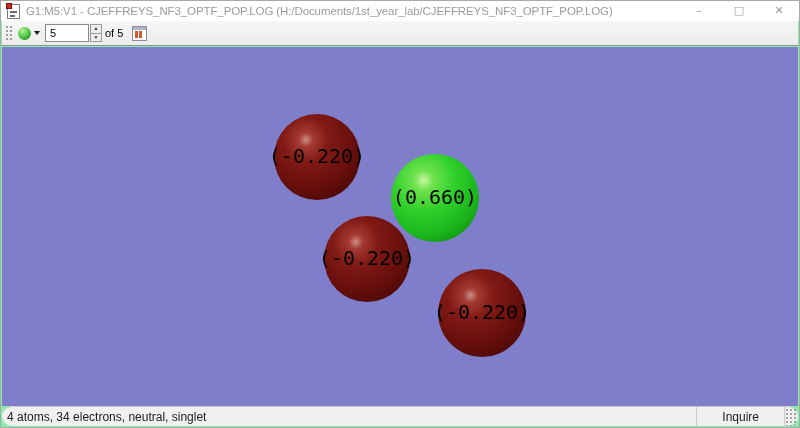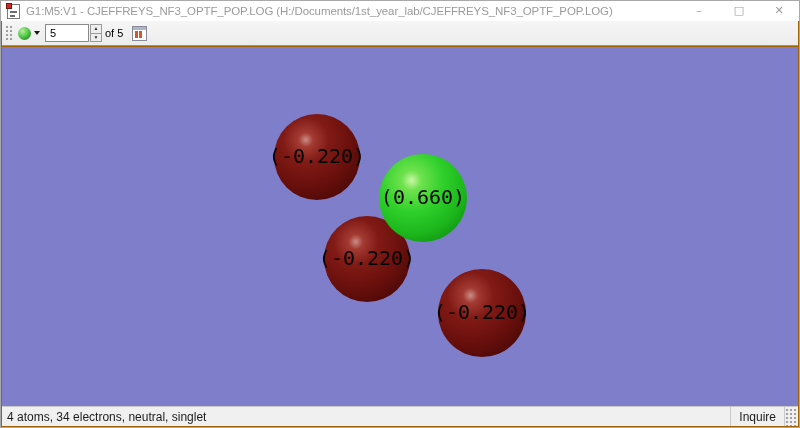--- a/index.html
+++ b/index.html
@@ -7,21 +7,21 @@
   body {
     width:800px; height:428px;
     font-family:"Liberation Sans", sans-serif;
     background:#ffffff;
     position:relative;
     overflow:hidden;
   }
   .window {
     position:absolute; inset:0;
     border:1px solid #a9a9a9;
-    background:#a16207;
+    background:#86efac;
   }
 
   
   .titlebar {
     position:absolute; top:0; left:0; right:0; height:20px;
     background:#ffffff;
     display:flex; align-items:center;
   }
   .app-icon {
     width:13px; height:15px; margin:0 6px 0 6px;
@@ -118,25 +118,25 @@
     transform:translate(-50%, -54%);
     font-family:"DejaVu Sans Mono", monospace;
     font-size:20px; color:#000000; white-space:nowrap;
   }
 
   
   .statusbar {
     position:absolute; left:1px; right:1px; bottom:1px; height:20px;
     background:#f0f0f0; border-top:1px solid #c9c9c9;
     display:flex; align-items:stretch;
-    font-size:12px; color:#1c1c1c;
+    font-size:12px; color:#1c1c1c;border-radius:10px;
   }
   .status-left { flex:1; display:flex; align-items:center; padding-left:5px; white-space:nowrap; }
   .status-panel {
-    display:flex; align-items:center; padding:0 8px;
+    display:flex; align-items:center; padding:0 25px;
     border-left:1px solid #c9c9c9; white-space:nowrap;
   }
   .resize-grip {
     width:14px; border-left:1px solid #c9c9c9;
     background-image:radial-gradient(circle, #a0a0a0 1px, rgba(0,0,0,0) 1.2px);
     background-size:4px 4px; background-position:4px 9px;
   }
 </style>
 </head>
 <body>
@@ -176,21 +176,21 @@
     </div>
   </div>
 
   <div class="viewport" style="background: rgb(126, 126, 203);">
       <div class="atom atom-red" style="left: 272px; top: 67px; width: 86px; height: 86px;">
         <span class="atom-label">(-0.220)</span>
       </div>
       <div class="atom atom-red" style="left: 322px; top: 169px; width: 86px; height: 86px;">
         <span class="atom-label">(-0.220)</span>
       </div>
-      <div class="atom atom-green" style="left: 377px; top: 107px; width: 88px; height: 88px;">
+      <div class="atom atom-green" style="left: 389px; top: 107px; width: 88px; height: 88px;">
         <span class="atom-label">(0.660)</span>
       </div>
       <div class="atom atom-red" style="left: 436px; top: 222px; width: 88px; height: 88px;">
         <span class="atom-label">(-0.220)</span>
       </div>
     </div>
 
   <div class="statusbar">
     <div class="status-left">4 atoms, 34 electrons, neutral, singlet</div>
     <div style="display:flex; align-items:stretch;" id="status-panels">

